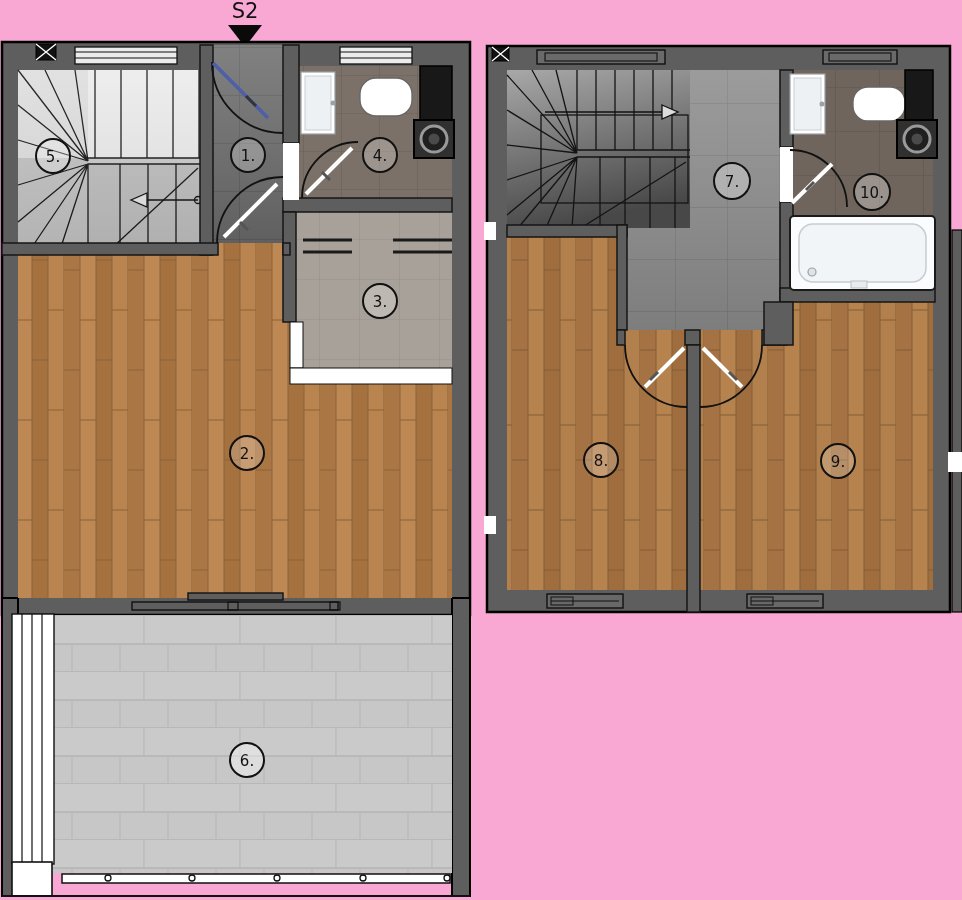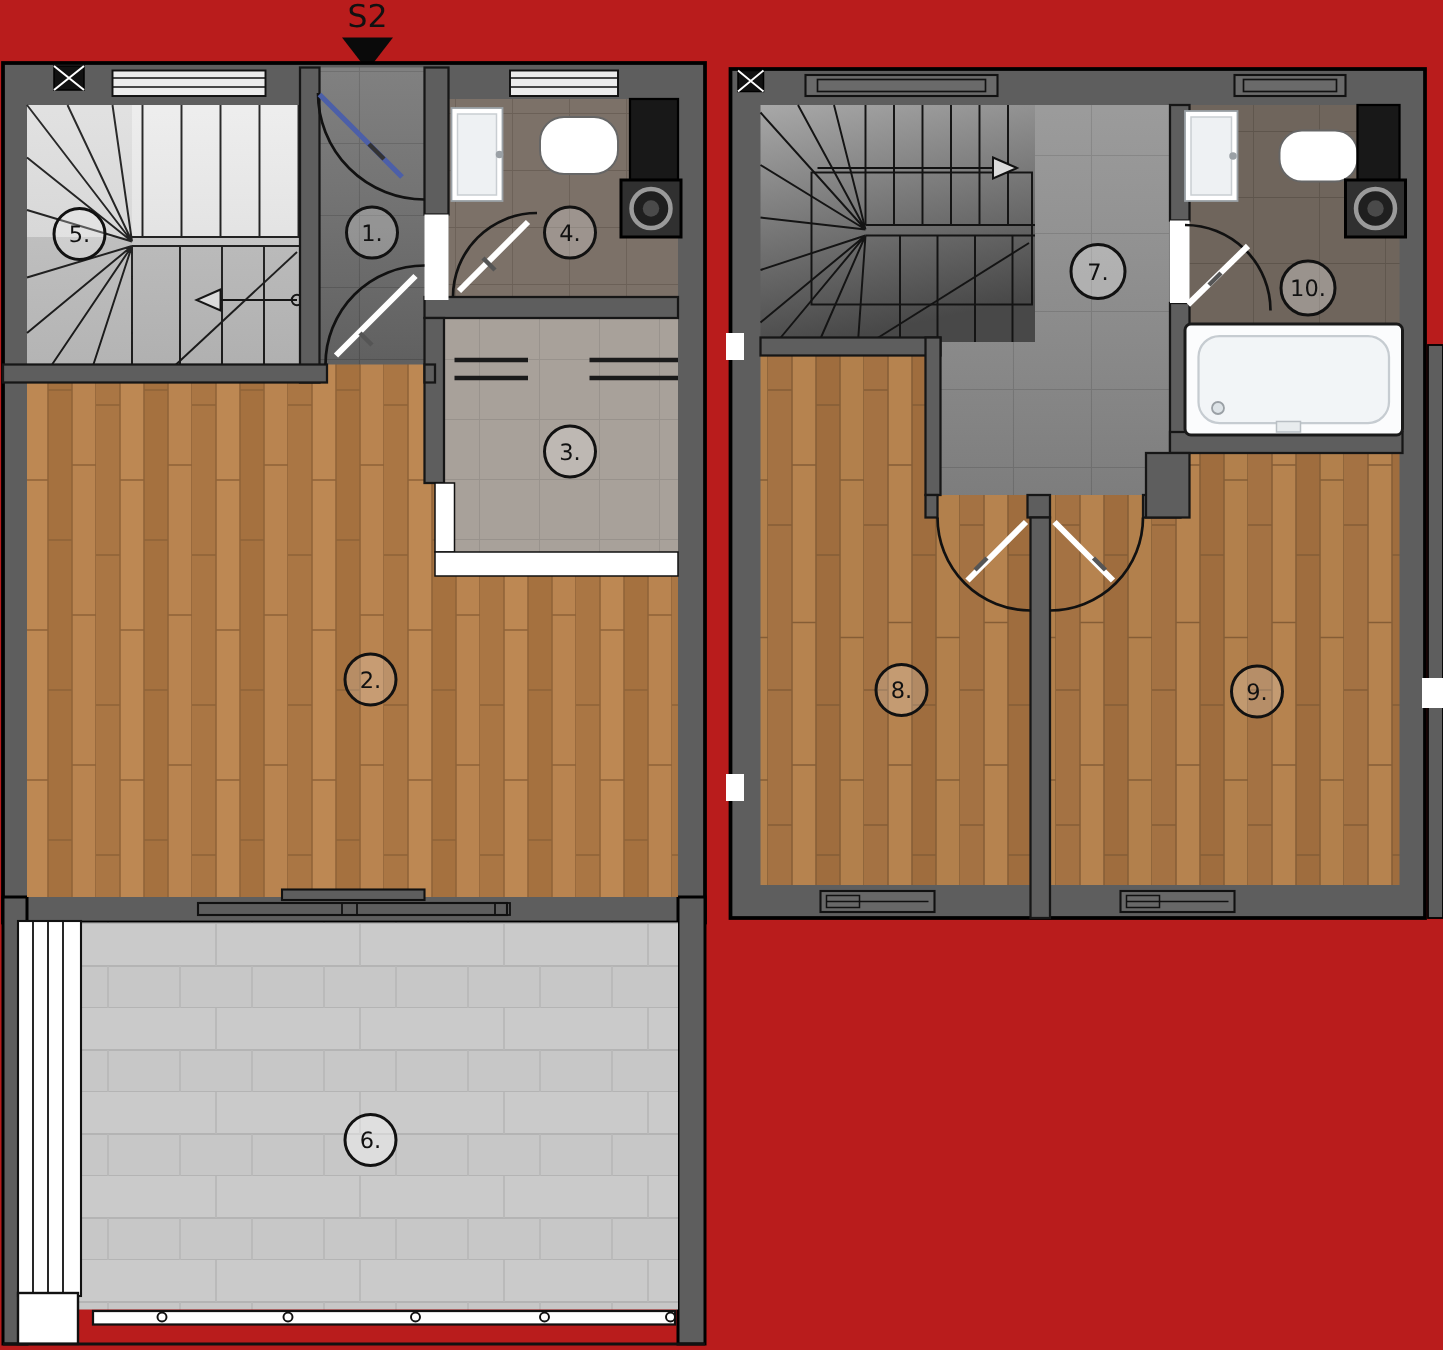--- a/index.html
+++ b/index.html
@@ -1,16 +1,16 @@
 <!DOCTYPE html>
 <html><head>
 <meta charset="utf-8">
 <style>
   html,body{margin:0;padding:0;background:#ffffff;}
-  .stage{position:relative;width:962px;height:900px;background:#b91c1c;overflow:hidden;
+  .stage{position:relative;width:962px;height:900px;background:#f9a8d4;overflow:hidden;
          font-family:"DejaVu Sans", sans-serif;}
   svg{position:absolute;left:0;top:0;}
   text{font-family:"DejaVu Sans", sans-serif;fill:#111;}
   .room-label{font-size:15px;}
   .marker-label{font-size:21px;}
 </style>
 </head>
 <body>
 
 <div class="stage">

